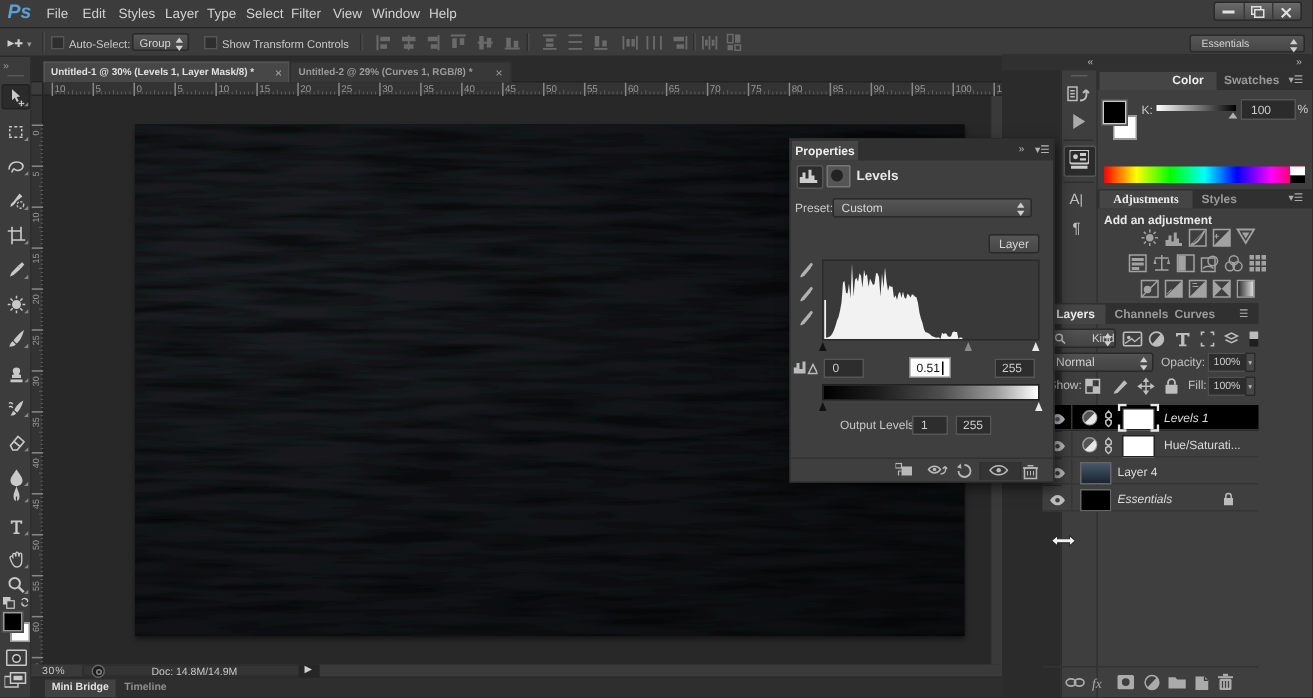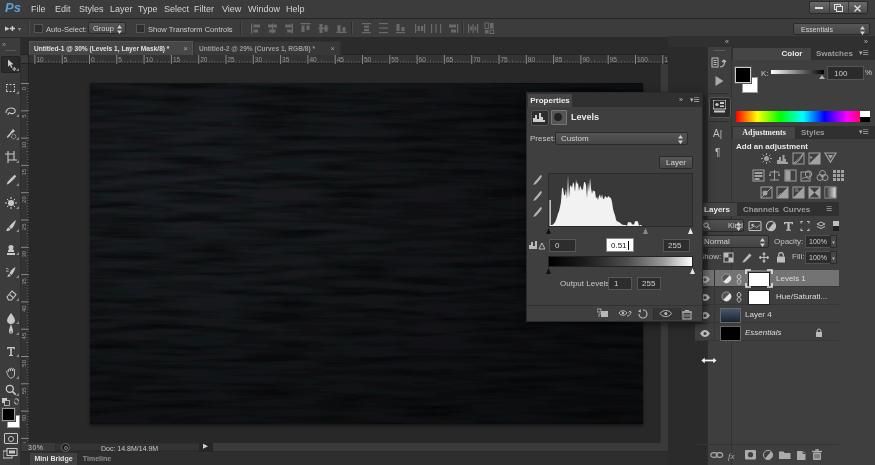--- a/index.html
+++ b/index.html
@@ -960,21 +960,21 @@
           <path d="M44 2.5 L42.8 4.2 L45.2 4.2 Z M44 12.5 L42.8 10.8 L45.2 10.8 Z M39 7.5 L40.7 6.3 L40.7 8.7 Z M49 7.5 L47.3 6.3 L47.3 8.7 Z"></path>
         </g>
         <rect x="57" y="6.5" width="8" height="6" rx="0.5" fill="#bdbdbd"></rect>
         <path d="M58.7 6.5 L58.7 5 A2.3 2.3 0 0 1 63.3 5 L63.3 6.5" fill="none" stroke="#bdbdbd" stroke-width="1.2"></path>
       </svg>
     <div class="abs" style="left:97px;top:50px;color:#c0c0c0;font-size:8px;">Fill:</div>
     <div class="abs" style="left:110px;top:49px;width:26px;height:13px;background:#2d2d2d;border:1px solid #505050;color:#ccc;font-size:7px;line-height:12px;text-align:center;box-sizing:border-box;">100%</div>
     <div class="abs" style="left:135px;top:49px;width:7px;height:13px;background:#474747;border:1px solid #2a2a2a;color:#bbb;font-size:5px;line-height:12px;text-align:center;box-sizing:border-box;">▾</div>
 
     <div id="layerrows">
-        <div class="abs" style="left:0;top:68px;width:144px;height:17px;background:#737373;border-bottom:1px solid #363636;box-sizing:border-box;">
+        <div class="abs" style="left:0;top:68px;width:144px;height:17px;background:#000000;border-bottom:1px solid #363636;box-sizing:border-box;font-style:italic;">
           <svg class="abs" style="left:5px;top:6px;" width="10" height="7">
             <path d="M0 3.5 C1.7 1 3.3 0 5 0 C6.7 0 8.3 1 10 3.5 C8.3 6 6.7 7 5 7 C3.3 7 1.7 6 0 3.5 Z" fill="#bdbdbd"></path>
             <circle cx="5" cy="3.5" r="1.5" fill="#4e5a68"></circle>
           </svg>
           <div class="abs" style="left:19px;top:0;width:1px;height:17px;background:#363636;"></div>
           <svg class="abs" style="left:26px;top:3px;" width="11" height="11">
             <circle cx="5.5" cy="5.5" r="4.6" fill="#555" stroke="#999" stroke-width="1"></circle>
             <path d="M2.25 8.75 A4.6 4.6 0 0 0 8.75 2.25 Z" fill="#e8e8e8"></path>
           </svg>
           <svg class="abs" style="left:40px;top:2.5px;" width="8" height="12">

